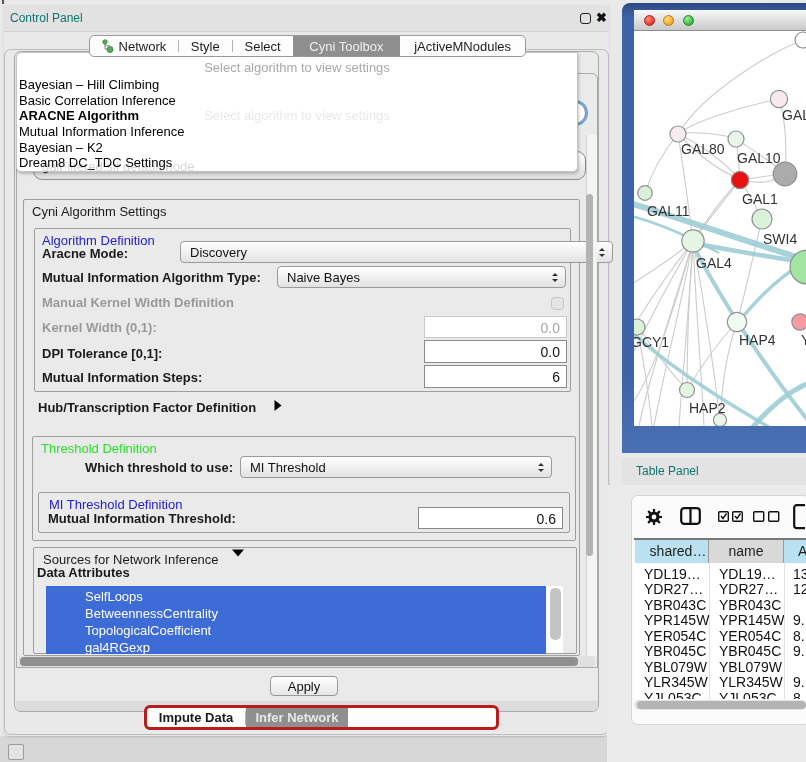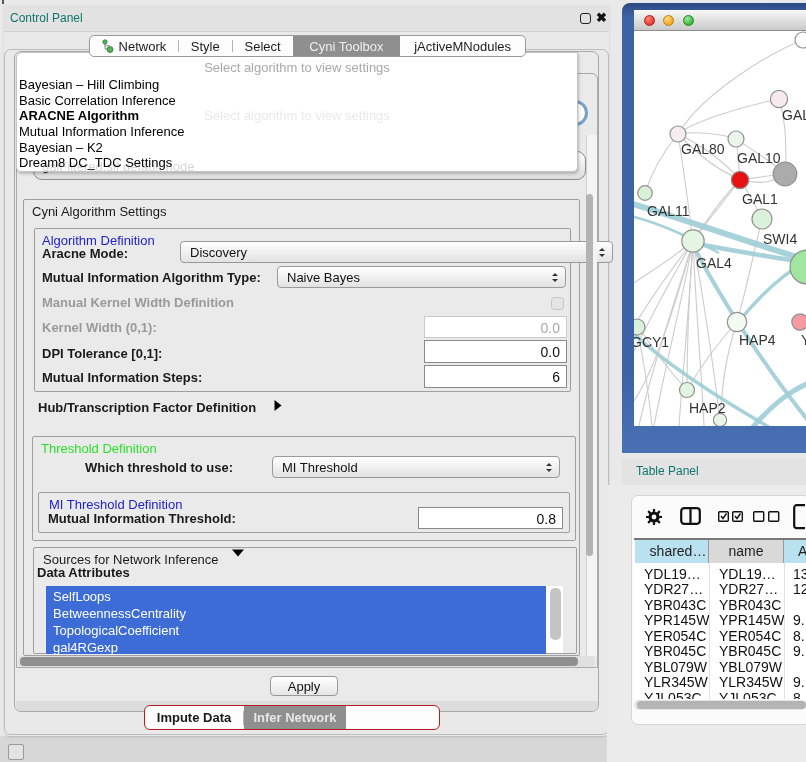--- a/index.html
+++ b/index.html
@@ -29,24 +29,24 @@
 .arrs::before { content:""; position:absolute; left:0; top:0; border-left:3.5px solid transparent; border-right:3.5px solid transparent; border-bottom:3.5px solid #333; }
 .arrs::after { content:""; position:absolute; left:0; bottom:0; border-left:3.5px solid transparent; border-right:3.5px solid transparent; border-top:3.5px solid #333; }
 .field { position:absolute; background:#fff; border:1px solid #8a8a8a; font-size:14px; color:#111; text-align:right; padding:3px 6px 0 0; }
 .field.dis { border-color:#c9c9c9; color:#a8a8a8; }
 #vsb { left:586px; top:135px; width:11px; height:521px; background:#f4f4f4; border-left:1px solid #d2d2d2; }
 #vsbthumb { left:585.5px; top:194px; width:7px; height:362px; background:#b3b3b3; border-radius:4.5px; }
 #hsb { left:18px; top:656px; width:577px; height:11px; background:#e0e0e0; border-radius:4px; }
 #hsbthumb { left:20px; top:657px; width:558px; height:9px; background:#8f8f8f; border-radius:4px; }
 #dalist { left:46px; top:586px; width:517px; height:67px; background:#fff; }
 #dabluelist { left:0; top:0; width:500px; height:68px; background:#3d6cd6; color:#fff; font-size:13px; padding-top:2px; }
-#dabluelist div { padding-left:7px; height:17px; line-height:17px; white-space:nowrap; }
+#dabluelist div { padding-left:7px; height:17px; line-height:17px; white-space:nowrap;margin-left:32px; }
 #dathumb { left:504px; top:2px; width:11px; height:52px; background:#c4c4c4; border-radius:5px; }
 #applybtn { left:270px; top:676px; width:68px; height:20px; background:linear-gradient(#ffffff,#e6e6e6); border:1px solid #989898; border-radius:4px; font-size:13px; color:#111; text-align:center; padding-top:2px; }
-#btabs { left:144px; top:705px; width:296px; height:25px; background:#fdfdfd; border:1px solid #b91c1c; border-radius:6px; display:flex; font-size:13px; font-weight:bold; color:#1a1a1a; overflow:hidden; }
+#btabs { left:144px; top:705px; width:355px; height:25px; background:#fdfdfd; border:3px solid #b91c1c; border-radius:6px; display:flex; font-size:13px; font-weight:bold; color:#1a1a1a; overflow:hidden; }
 #btabs .tab { display:flex; align-items:center; justify-content:center; }
 #btabs .sel { background:#8f8f8f; color:#e8e8e8; }
 #btabs .sep { width:1px; height:14px; background:#b4b4b4; align-self:center; }
 #popup { z-index:20; left:16px; top:52px; width:562px; height:120px; background:#ffffff; border:1px solid #c4c4c4; border-radius:6px 0 5px 5px; box-shadow:1px 2px 3px rgba(0,0,0,0.22); }
 #popup .ph { position:absolute; top:2px; left:0; width:100%; text-align:center; color:#a9a9a9; font-size:13px; }
 #popup .it { position:absolute; left:2px; font-size:13px; color:#000; white-space:nowrap; }
 #netwin { left:622px; top:3px; width:184px; height:450px; background:linear-gradient(#2c4a84,#3d63a6 14px,#3d63a6 82%,#4a71b4); border-radius:8px 0 0 0; }
 #nettitle { left:634px; top:10px; width:172px; height:21px; background:linear-gradient(#f8f8f8,#c9c9c9); border-bottom:1px solid #8f8f8f; }
 .tl { position:absolute; width:11px; height:11px; border-radius:50%; top:15px; }
 #netcontent { left:634px; top:31px; width:172px; height:395px; background:#fff; overflow:hidden; }
@@ -111,26 +111,26 @@
 <div class="lbl" style="left:42px; top:370px;">Mutual Information Steps:</div>
 <div class="field" style="left:424px; top:365px; width:143px; height:23px;">6</div>
 <div class="lbl" style="left:38px; top:400px;">Hub/Transcription Factor Definition</div>
 <svg class="abs" style="left:273px; top:399px;" width="10" height="13">
     <path d="M1.5 1 L8.5 6.5 L1.5 12 Z" fill="#000"></path>
   </svg>
 <div class="group" style="left:32px; top:436px; width:544px; height:105px;">
     <span class="gt" style="left:5px; color:#2bdf2b;">Threshold Definition</span>
   </div>
 <div class="lbl" style="left:85px; top:460px;">Which threshold to use:</div>
-<div class="combo" style="left:240px; top:456px; width:288px; height:22px;margin-left:32px;">MI Threshold<span class="arrs"></span></div>
+<div class="combo" style="left:240px; top:456px; width:312px; height:22px;">MI Threshold<span class="arrs"></span></div>
 <div class="group" style="left:38px; top:492px; width:532px; height:41px;">
     <span class="gt" style="left:7px; color:#2222cc;">MI Threshold Definition</span>
   </div>
 <div class="lbl" style="left:48px; top:511px;">Mutual Information Threshold:</div>
-<div class="field" style="left:418px; top:507px; width:145px; height:22px;">0.8</div>
+<div class="field" style="left:418px; top:507px; width:145px; height:22px;">0.6</div>
 <div class="group" style="left:33px; top:547px; width:544px; height:107px; border-radius:2px;">
     <span class="gt" style="left:6px; color:#1a1a1a;">Sources for Network Inference &nbsp;</span>
   </div>
 <svg class="abs" style="left:231px; top:548px;" width="14" height="10">
     <path d="M1 1.5 L13 1.5 L7 8.5 Z" fill="#000"></path>
   </svg>
 <div class="lbl" style="left:37px; top:565px;">Data Attributes</div>
 <div class="abs" id="dalist">
   <div class="abs" id="dabluelist">
     <div>SelfLoops</div>

